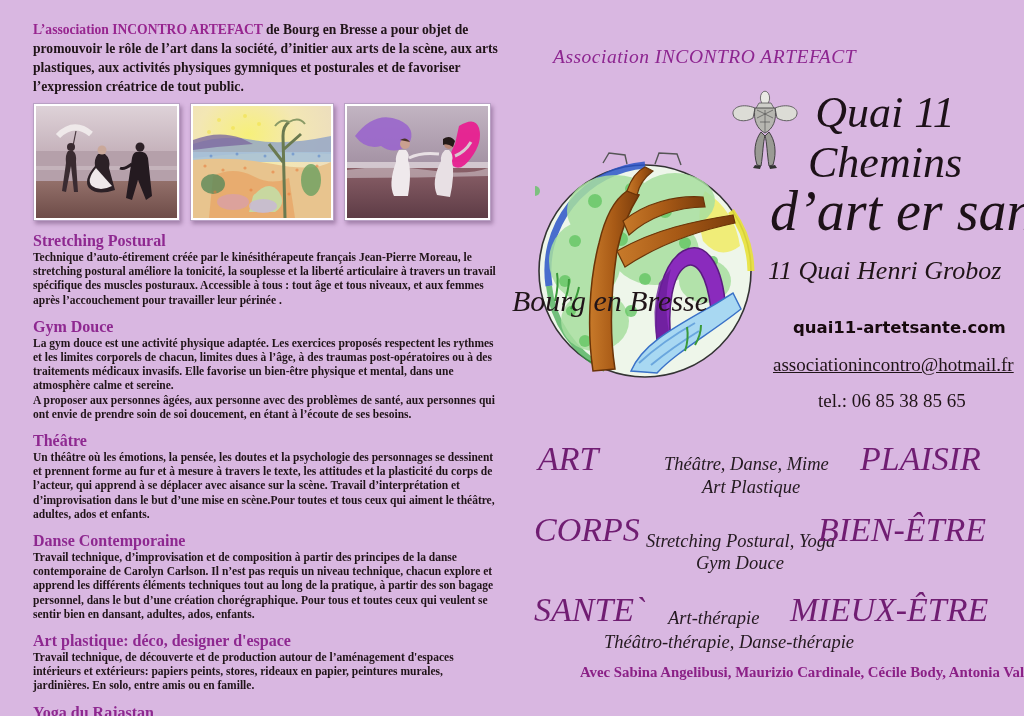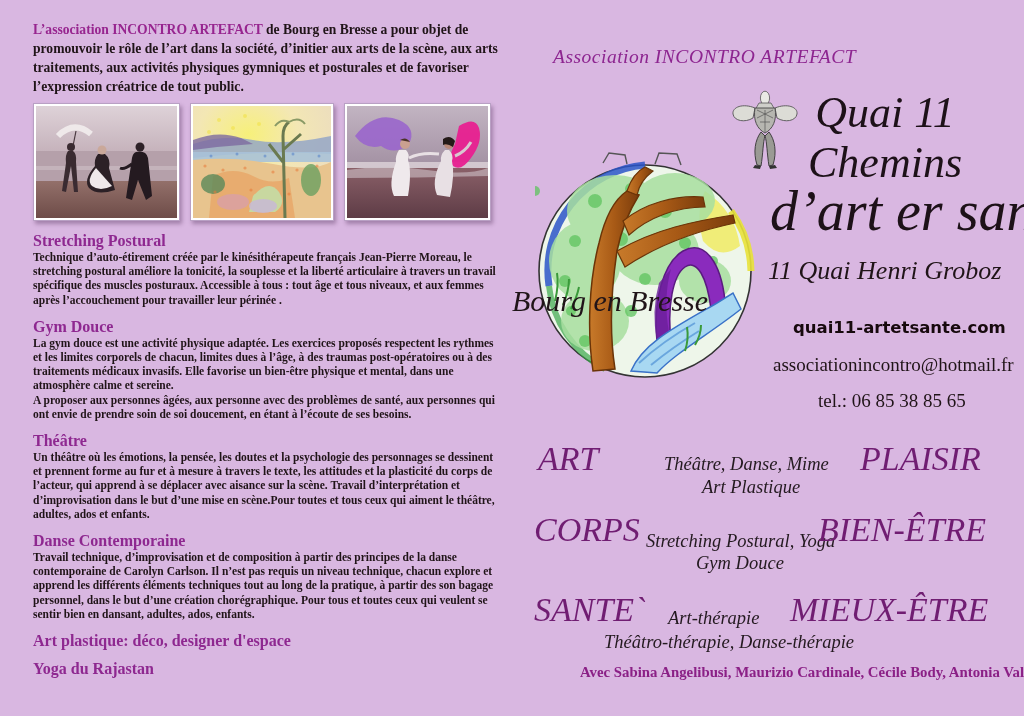--- a/index.html
+++ b/index.html
@@ -29,35 +29,35 @@
   .brand{position:absolute;left:258px;top:88px;width:230px;text-align:center;
     font-style:italic;color:#1d1118;}
   .brand .b1{font-size:44px;line-height:50px;}
   .brand .b2{font-size:44px;line-height:50px;}
   .brand .b3{font-size:56px;line-height:46px;white-space:nowrap;}
   .logo-circle{position:absolute;left:23px;top:151px;width:220px;height:230px;}
   .addr1{position:absolute;left:256px;top:256px;font-style:italic;font-size:26px;white-space:nowrap;}
   .addr2{position:absolute;left:0;top:284px;width:475px;text-align:left;font-style:italic;font-size:30px;}
   .website{position:absolute;left:281px;top:318px;font-family:"DejaVu Sans","Liberation Sans",sans-serif;
     font-weight:bold;font-size:16.5px;color:#17090d;}
-  .email{position:absolute;left:261px;top:354px;font-size:19px;}
+  .email{position:absolute;left:261px;top:354px;font-size:19px;text-decoration:underline;}
   .phone{position:absolute;left:306px;top:390px;font-size:19px;}
   .kw{position:absolute;font-style:italic;color:#701d72;font-size:34px;white-space:nowrap;}
   .kwsub{position:absolute;font-style:italic;font-size:18.5px;color:#241a20;white-space:nowrap;}
   .practitioners{position:absolute;left:28px;top:664px;width:470px;
     font-weight:bold;font-size:14.8px;color:#8b2086;white-space:nowrap;margin-left:40px;}
 </style>
 </head>
 <body>
 
 <div class="page">
 
   <div class="left-panel">
 
-    <p class="intro"><span class="hl">L’association INCONTRO ARTEFACT</span><span> de Bourg en Bresse a pour objet de promouvoir le rôle de l’art dans la société, d’initier aux arts de la scène, aux arts traitements, aux activités physiques gymniques et posturales et de favoriser l’expression créatrice de tout public.</span></p>
+    <p class="intro"><span class="hl">L’association INCONTRO ARTEFACT</span><span> de Bourg en Bresse a pour objet de promouvoir le rôle de l’art dans la société, d’initier aux arts de la scène, aux arts plastiques, aux activités physiques gymniques et posturales et de favoriser l’expression créatrice de tout public.</span></p>
 
     <div class="photos">
 
       <div class="photo">
         <svg width="141" height="112" viewBox="0 0 141 112">
           <defs>
             <linearGradient id="p1sky" x1="0" y1="0" x2="0" y2="1">
               <stop offset="0" stop-color="#ded2d8"></stop>
                 <stop offset="1" stop-color="#c6b3bc"></stop>
             </linearGradient>
@@ -180,20 +180,21 @@
       <p>Un théâtre où les émotions, la pensée, les doutes et la psychologie des personnages se dessinent et prennent forme au fur et à mesure à travers le texte, les attitudes et la plasticité du corps de l’acteur, qui apprend à se déplacer avec aisance sur la scène. Travail d’interprétation et d’improvisation dans le but d’une mise en scène.Pour toutes et tous ceux qui aiment le théâtre, adultes, ados et enfants.</p>
     </div>
 
     <div class="section">
       <h3>Danse Contemporaine</h3>
       <p>Travail technique, d’improvisation et de composition à partir des principes de la danse contemporaine de Carolyn Carlson. Il n’est pas requis un niveau technique, chacun explore et apprend les différents éléments techniques tout au long de la pratique, à partir des son bagage personnel, dans le but d’une création chorégraphique. Pour tous et toutes ceux qui veulent se sentir bien en dansant, adultes, ados, enfants.</p>
     </div>
 
     <div class="section">
       <h3>Art plastique: déco, designer d'espace</h3>
+      <p>Travail technique, de découverte et de production autour de l’aménagement d'espaces intérieurs et extérieurs: papiers peints, stores, rideaux en papier, peintures murales, jardinières.  En solo, entre amis ou en famille.</p>
     </div>
 
     <div class="section">
       <h3>Yoga du Rajastan</h3>
 
     </div>
   </div>
 
   <div class="right-panel">
 

